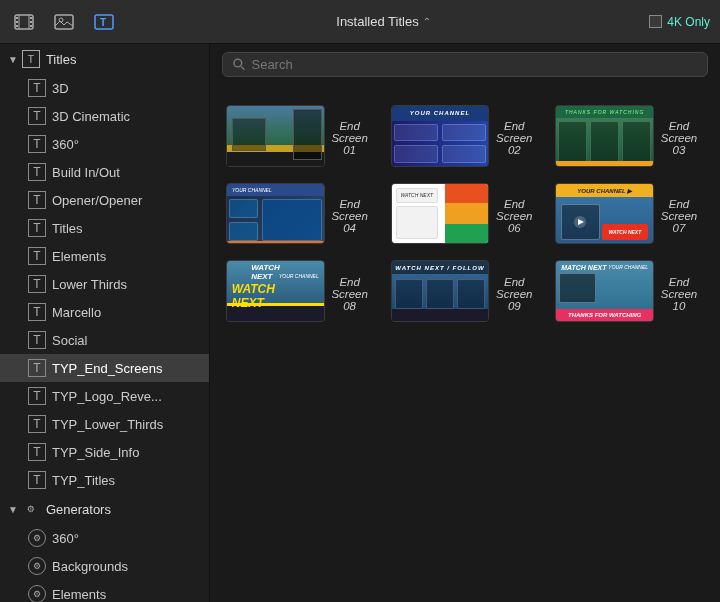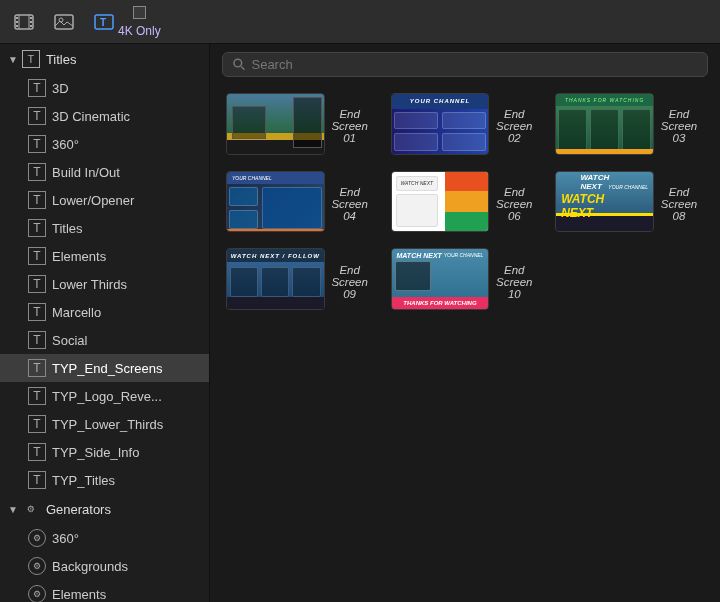--- a/index.html
+++ b/index.html
@@ -52,23 +52,22 @@
     .toolbar-right {
       display: flex;
       align-items: center;
       gap: 8px;
     }
     .checkbox-label {
       display: flex;
       align-items: center;
       gap: 5px;
       font-size: 12px;
-      color: #c4b5fd;
+      color: #5eead4;
       cursor: pointer;
-      flex-direction: column;
     }
     .checkbox-box {
       width: 13px;
       height: 13px;
       border: 1px solid #888;
       background: #3a3a3a;
       display: inline-block;
     }
 
     
@@ -146,20 +145,21 @@
       border-color: #888;
     }
 
     
     .content {
       flex: 1;
       background: #1a1a1a;
       overflow-y: auto;
       display: flex;
       flex-direction: column;
+      gap: 12px;
     }
     .content::-webkit-scrollbar { width: 6px; }
     .content::-webkit-scrollbar-track { background: #1a1a1a; }
     .content::-webkit-scrollbar-thumb { background: #555; border-radius: 3px; }
 
     
     .search-bar {
       display: flex;
       align-items: center;
       padding: 8px 12px;
@@ -326,20 +326,24 @@
         <path d="M1 14 L6 9 L10 13 L13 10 L19 14" stroke="#aaa" stroke-width="1" fill="none"></path>
       </svg>
     </div>
     <div class="toolbar-icon">
       <svg width="20" height="20" viewBox="0 0 20 20" fill="none">
         <rect x="1" y="3" width="18" height="14" rx="2" stroke="#4a9eff" stroke-width="1.5" fill="none"></rect>
         <text x="6" y="14" font-size="10" fill="#4a9eff" font-weight="bold">T</text>
       </svg>
     </div>
   </div>
+  <div class="toolbar-title">
+    <span>Installed Titles</span>
+    <span style="font-size:10px;color:#aaa;">⌃</span>
+  </div>
   <div class="toolbar-right">
     <label class="checkbox-label">
       <span class="checkbox-box"></span>
       <span>4K Only</span>
     </label>
   </div>
 </div>
 
 <div class="main">
 
@@ -362,21 +366,21 @@
     <div class="sidebar-item">
       <span class="item-icon">T</span>
       <span>360°</span>
     </div>
     <div class="sidebar-item">
       <span class="item-icon">T</span>
       <span>Build In/Out</span>
     </div>
     <div class="sidebar-item">
       <span class="item-icon">T</span>
-      <span>Lower/Opener</span>
+      <span>Opener/Opener</span>
     </div>
     <div class="sidebar-item">
       <span class="item-icon">T</span>
       <span>Titles</span>
     </div>
     <div class="sidebar-item">
       <span class="item-icon">T</span>
       <span>Elements</span>
     </div>
     <div class="sidebar-item">
@@ -524,20 +528,39 @@
               <div class="es06-text1">
                   <span>WATCH NEXT</span>
                 </div>
               <div class="es06-block"></div>
             </div>
           </div>
         </div>
         <span class="grid-label">End Screen 06</span>
       </div>
 
+      <div class="grid-item">
+        <div class="thumb">
+          <div class="t-bg es07">
+            <div class="es07-top">
+                <span class="es07-top-text">YOUR CHANNEL ▶</span>
+              </div>
+            <div class="es07-play">
+              <svg width="14" height="14" viewBox="0 0 14 14">
+                  <circle cx="7" cy="7" r="6" fill="rgba(255,255,255,0.2)"></circle>
+                  <polygon points="5,4 11,7 5,10" fill="white"></polygon>
+                </svg>
+            </div>
+            <div class="es07-subscribe">
+                <span class="es07-subscribe-text">WATCH NEXT</span>
+              </div>
+          </div>
+        </div>
+        <span class="grid-label">End Screen 07</span>
+      </div>
 
       <div class="grid-item">
         <div class="thumb">
           <div class="t-bg es08">
             <div class="es08-bg"></div>
             <div class="es08-logo">WATCH NEXT</div>
             <div class="es08-next">WATCH<br>NEXT</div>
             <div class="es08-channel">YOUR CHANNEL</div>
             <div class="es08-bar"></div>
           </div>

